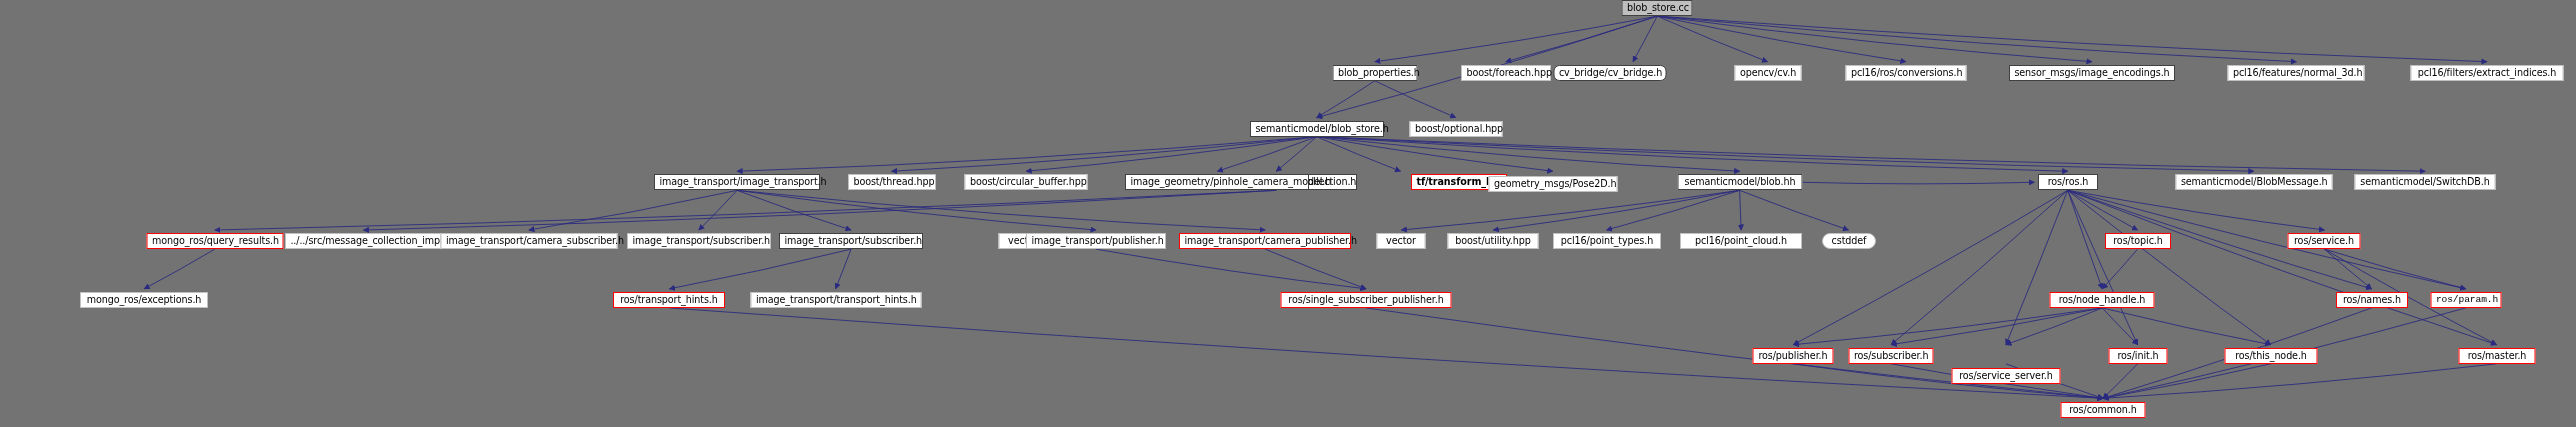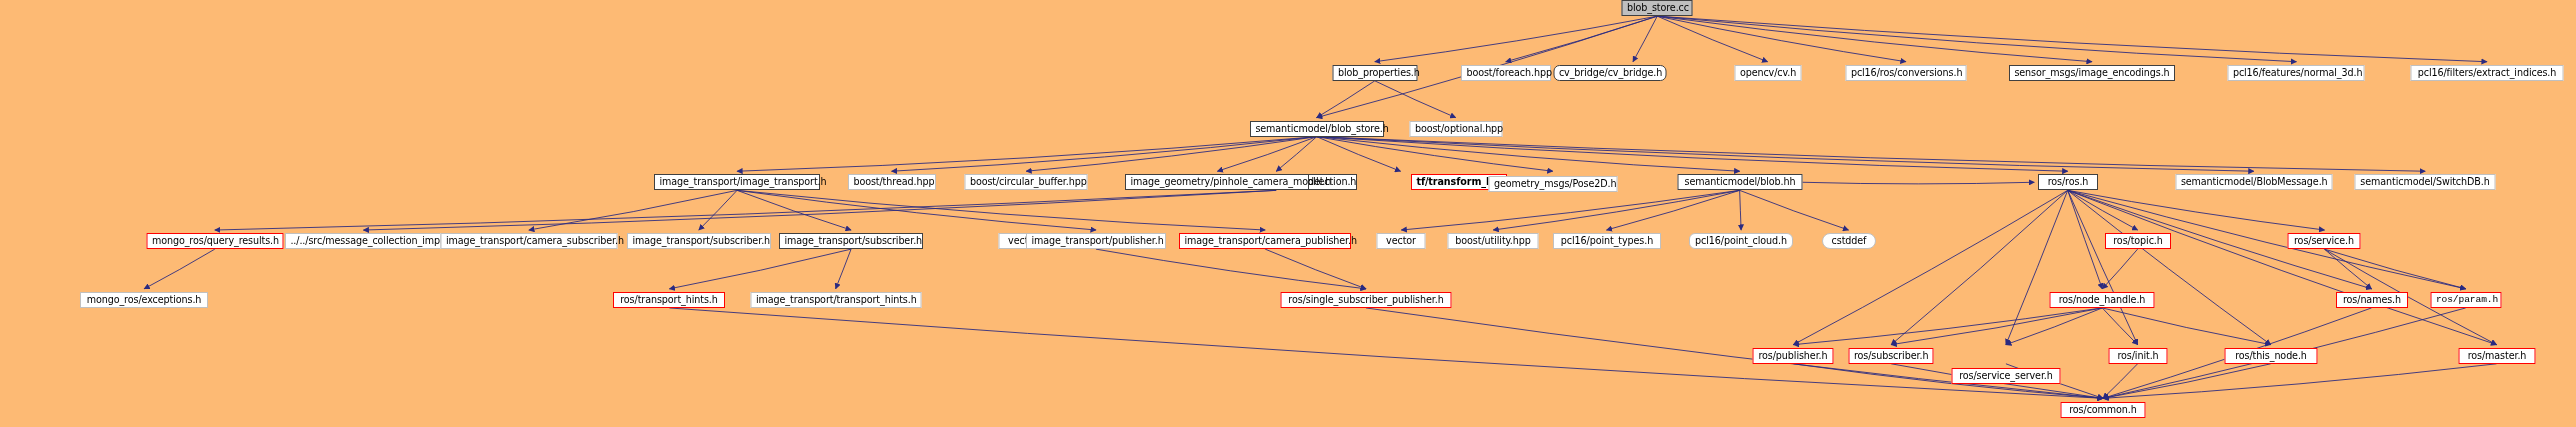--- a/index.html
+++ b/index.html
@@ -4,21 +4,21 @@
 <style>
   html, body {
     margin: 0;
     padding: 0;
     background: #ffffff;
   }
   #graph {
     position: relative;
     width: 2576px;
     height: 427px;
-    background: #fdba74;
+    background: #737373;
     font-family: "DejaVu Sans", "Liberation Sans", sans-serif;
     overflow: hidden;
   }
   #edges {
     position: absolute;
     left: 0;
     top: 0;
     width: 2576px;
     height: 427px;
     pointer-events: none;
@@ -160,21 +160,21 @@
       <div class="node" style="left: 363px; top: 241px; width: 156px;">../../src/message_collection_impl.h</div>
       <div class="node" style="left: 529px; top: 241px; width: 177px;">image_transport/camera_subscriber.h</div>
       <div class="node" style="left: 699px; top: 241px; width: 144px;">image_transport/subscriber.h</div>
       <div class="node thick" style="left: 851px; top: 241px; width: 144px;">image_transport/subscriber.h</div>
       <div class="node" style="left: 1023px; top: 241px; width: 49px;">vector</div>
       <div class="node" style="left: 1096px; top: 241px; width: 140px;">image_transport/publisher.h</div>
       <div class="node red" style="left: 1265px; top: 241px; width: 172px;">image_transport/camera_publisher.h</div>
       <div class="node" style="left: 1401px; top: 241px; width: 49px;">vector</div>
       <div class="node" style="left: 1493px; top: 241px; width: 91px;">boost/utility.hpp</div>
       <div class="node" style="left: 1607px; top: 241px; width: 108px;">pcl16/point_types.h</div>
-      <div class="node" style="left: 1741px; top: 241px; width: 104px; border-radius: 6px;">pcl16/point_cloud.h</div>
+      <div class="node" style="left: 1741px; top: 241px; width: 122px;">pcl16/point_cloud.h</div>
       <div class="node" style="left: 1849px; top: 241px; width: 54px; border-radius: 8px;">cstddef</div>
       <div class="node red" style="left: 2138px; top: 241px; width: 66px;">ros/topic.h</div>
       <div class="node red" style="left: 2324px; top: 241px; width: 73px;">ros/service.h</div>
       <div class="node" style="left: 144px; top: 300px; width: 128px;">mongo_ros/exceptions.h</div>
       <div class="node red" style="left: 669px; top: 300px; width: 112px;">ros/transport_hints.h</div>
       <div class="node" style="left: 836px; top: 300px; width: 171px;">image_transport/transport_hints.h</div>
       <div class="node red" style="left: 1366px; top: 300px; width: 171px;">ros/single_subscriber_publisher.h</div>
       <div class="node red" style="left: 2102px; top: 300px; width: 105px;">ros/node_handle.h</div>
       <div class="node red" style="left: 2372px; top: 300px; width: 72px;">ros/names.h</div>
       <div class="node red" style="left: 2466px; top: 300px; width: 71px; font-family: Liberation Mono, monospace;">ros/param.h</div>

